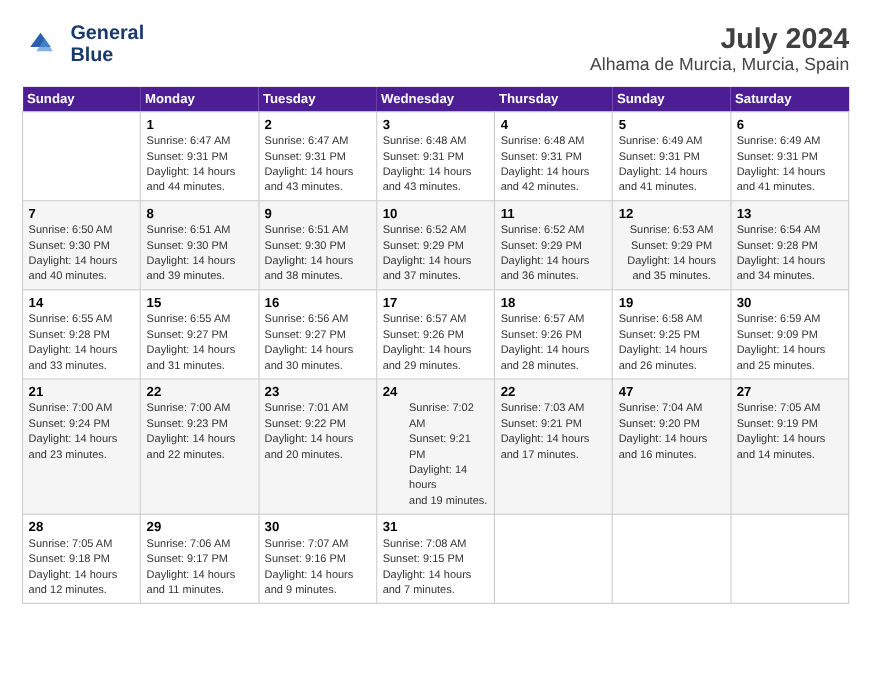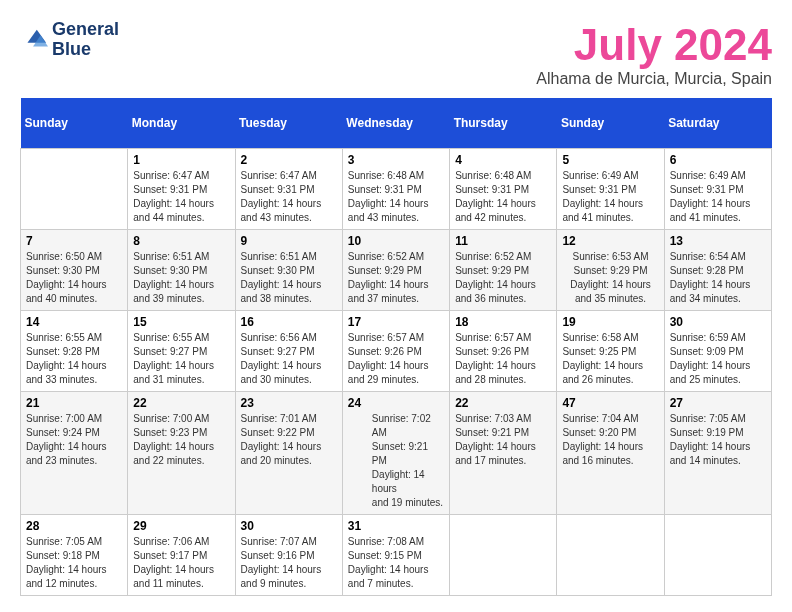--- a/index.html
+++ b/index.html
@@ -12,56 +12,56 @@
     }
     .header {
       display: flex;
       justify-content: space-between;
       align-items: flex-start;
       margin-bottom: 10px;
     }
     .logo {
       display: flex;
       align-items: center;
-      gap: 4px;
+      gap: 16px;
     }
     .logo-text {
       font-size: 18px;
       font-weight: bold;
       color: #1a3a6b;
       line-height: 1.1;
     }
     .logo-text span {
       display: block;
     }
     .logo-icon {
       width: 28px;
       height: 28px;
     }
     .title-area {
       text-align: right;
     }
     .month-year {
-      font-size: 44px;
+      font-size: 26px;
       font-weight: bold;
-      color: #ec4899;
+      color: #404040;
     }
     .location {
       font-size: 16px;
       color: #444;
     }
     table {
       width: 100%;
       border-collapse: collapse;
       font-size: 11px;
     }
     th {
-      background-color: #1d4ed8;
+      background-color: #4c1d95;
       color: #fff;
-      padding: 18px 4px;
+      padding: 4px 4px;
       text-align: left;
       font-size: 12px;
       font-weight: bold;
     }
     td {
       border: 1px solid #ccc;
       vertical-align: top;
       padding: 4px 5px;
       width: calc(100% / 7);
       min-height: 80px;

